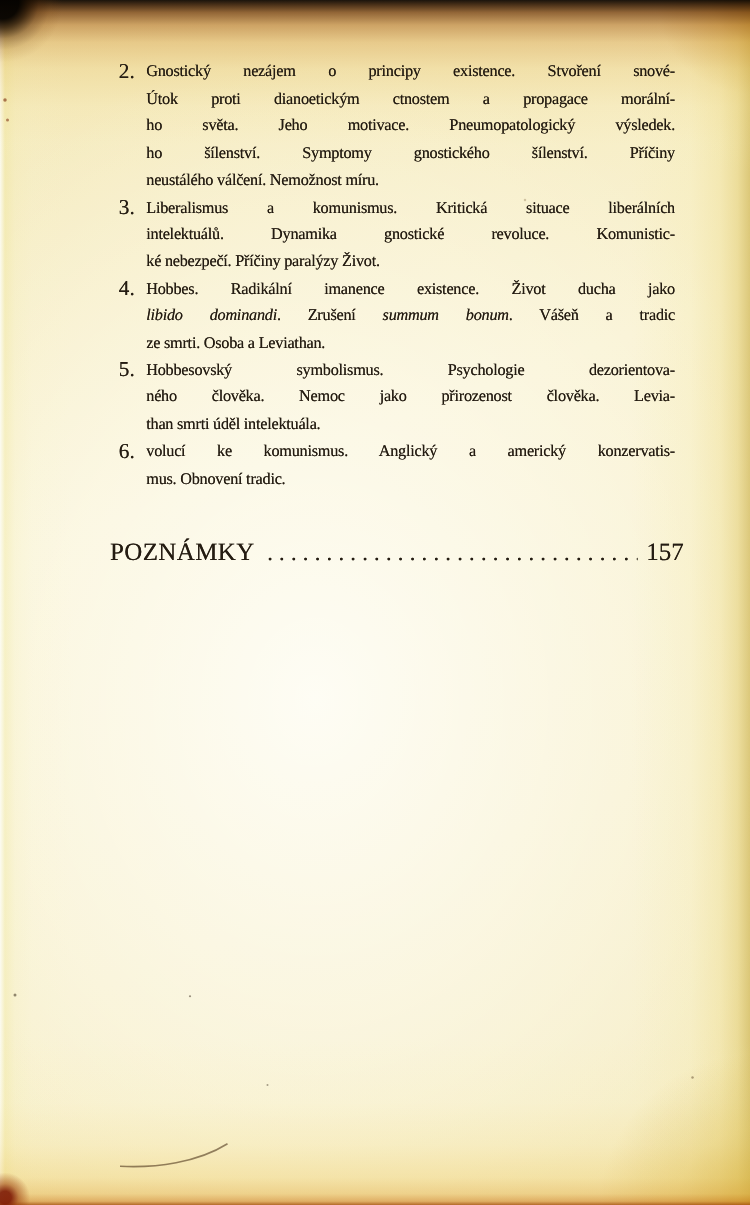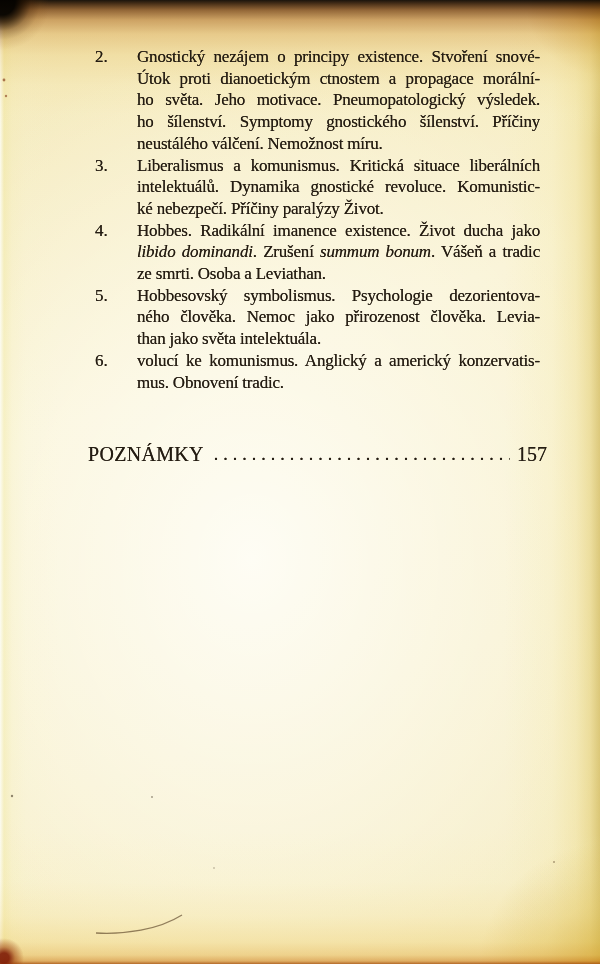--- a/index.html
+++ b/index.html
@@ -26,30 +26,30 @@
       radial-gradient(circle at 604px 968px, rgba(188,146,38,.55) 0 22px, rgba(208,172,66,.32) 64px, transparent 125px),
       
       radial-gradient(ellipse 430px 520px at 42% 58%, rgba(255,255,251,.85), rgba(255,255,249,.35) 62%, transparent 100%),
       
       linear-gradient(160deg,#f4e9ba,#f9f2d2 38%,#f5ecc4 100%);
   }
   .toc{position:absolute;left:95px;top:46px;width:445px;}
   .toc-item{position:relative;padding-left:22px;}
   .item-number{position:absolute;left:0;top:0;line-height:21.7px;font-size:17px;}
   .ln{
-    font-size:17px;line-height:21.7px;letter-spacing:-.2px;
+    font-size:13px;line-height:21.7px;letter-spacing:-.2px;
     text-align:justify;text-align-last:justify;
     text-shadow:0 0 .5px rgba(36,28,18,.85);
-    white-space:normal;overflow:hidden;margin-left:20px;
+    white-space:normal;overflow:hidden;
   }
   .item-number{text-shadow:0 0 .5px rgba(36,28,18,.85);}
   .ln.last{text-align-last:left;}
   .seg.italic{font-style:italic;font-family:Liberation Serif, serif;}
   .notes-row{
-    position:absolute;left:88px;top:442px;width:459px;
+    position:absolute;left:88px;top:430px;width:459px;
     display:flex;align-items:flex-end;
     font-size:20px;line-height:24px;
     text-shadow:0 0 .5px rgba(36,28,18,.85);
   }
   .notes-label{flex:0 0 auto;letter-spacing:.3px;}
   .dot-leader{
     flex:1 1 auto;overflow:hidden;white-space:nowrap;
     margin:0 7px 0 10px;letter-spacing:5px;font-size:18px;
   }
   .page-number{flex:0 0 auto;}
@@ -82,21 +82,21 @@
       <span class="item-number">4.</span>
       <div class="ln"><span class="seg">Hobbes. Radikální imanence existence. Život ducha jako</span></div>
       <div class="ln"><span class="seg italic">libido dominandi</span><span class="seg">. Zrušení </span><span class="seg italic">summum bonum</span><span class="seg">. Vášeň a tradic</span></div>
       <div class="ln last"><span class="seg">ze smrti. Osoba a Leviathan.</span></div>
     </div>
 
     <div class="toc-item">
       <span class="item-number">5.</span>
       <div class="ln"><span class="seg">Hobbesovský symbolismus. Psychologie dezorientova-</span></div>
       <div class="ln"><span class="seg">ného člověka. Nemoc jako přirozenost člověka. Levia-</span></div>
-      <div class="ln last"><span class="seg">than jako světa intelektuála.</span></div>
+      <div class="ln last"><span class="seg">than smrti úděl intelektuála.</span></div>
     </div>
 
     <div class="toc-item">
       <span class="item-number">6.</span>
       <div class="ln"><span class="seg">volucí ke komunismus. Anglický a americký konzervatis-</span></div>
       <div class="ln last"><span class="seg">mus. Obnovení tradic.</span></div>
     </div>
 
   </div>
 

